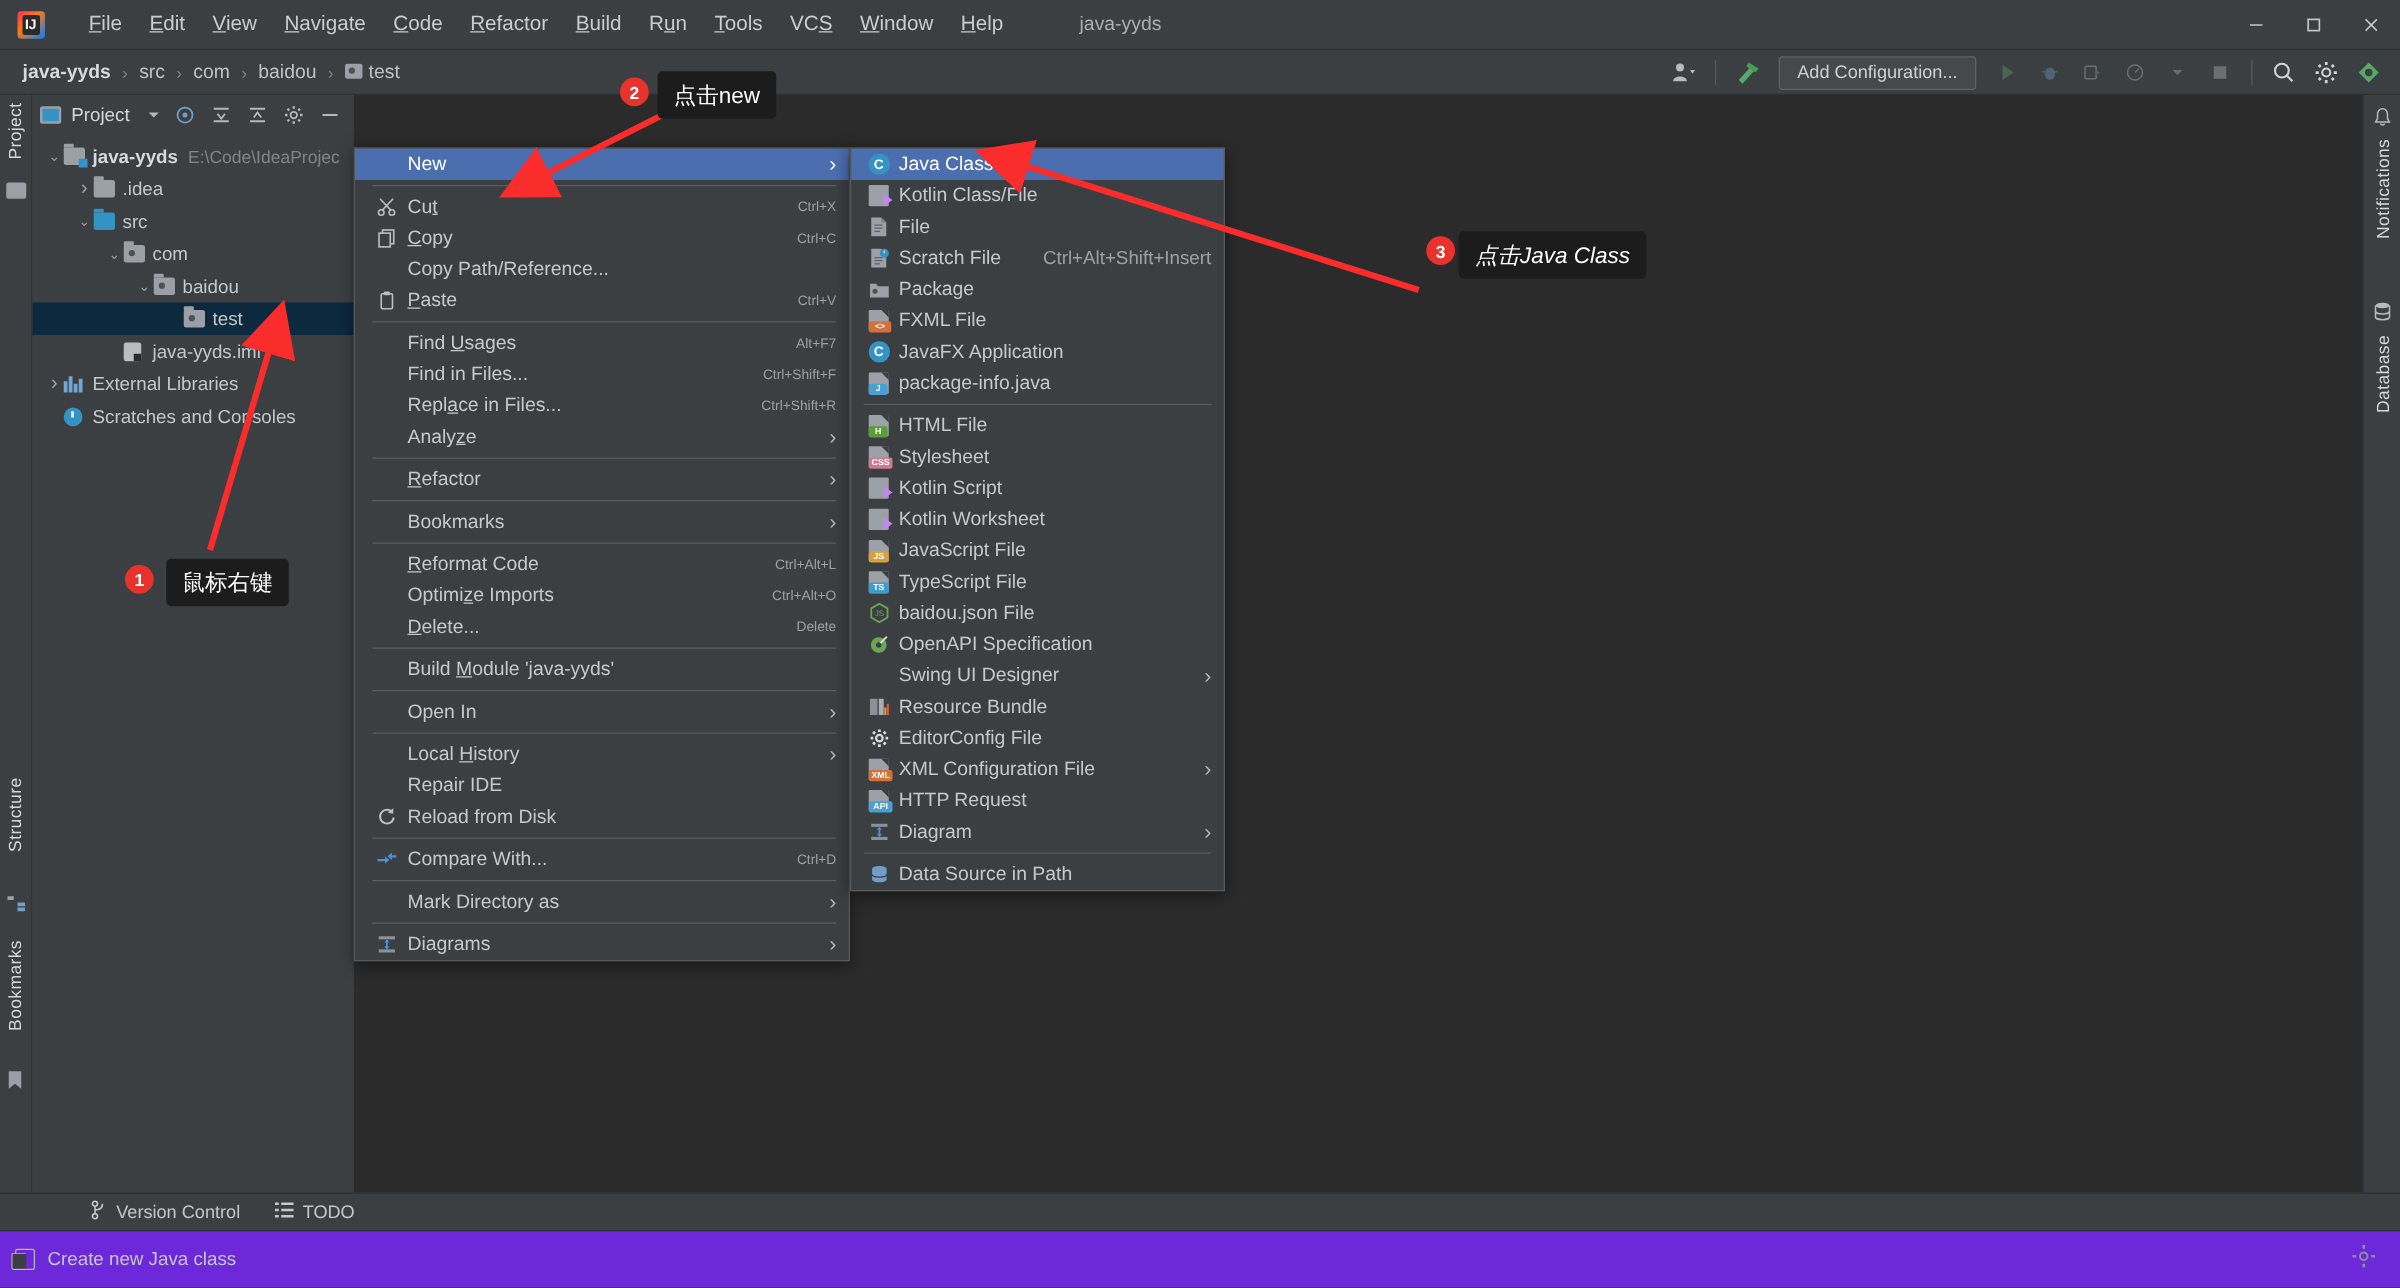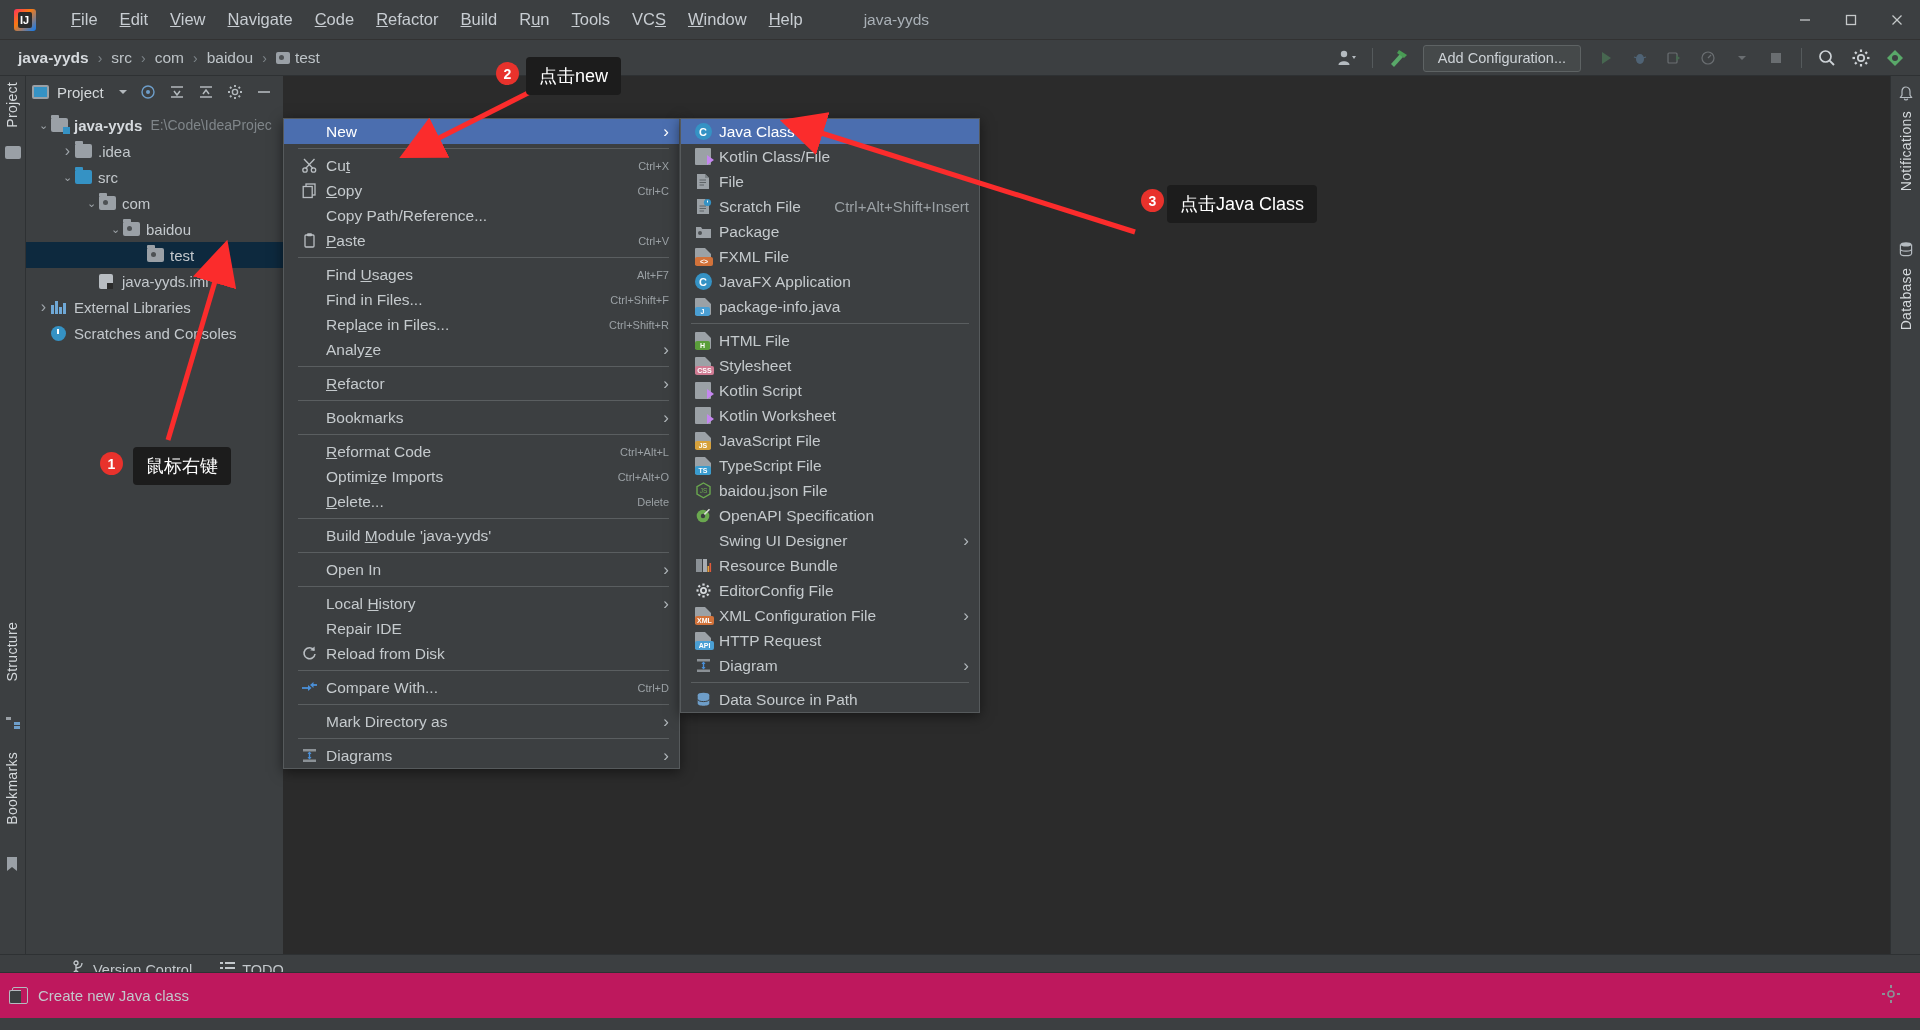--- a/index.html
+++ b/index.html
@@ -112,22 +112,22 @@
   
   .bottom-bar {
     position: absolute; left: 0; bottom: 46px; width: 1920px; height: 30px;
     background: #3c3f41; border-top: 1px solid #2e3133; display:flex; align-items:center;
   }
   .bb-item { display:flex; align-items:center; gap:7px; font-size:14.5px; color:#c3c8cc; margin-left: 28px;}
   .bb-item:first-child { margin-left: 72px; }
 
   
   .status-bar {
-    position: absolute; left: 0; bottom: 12px; width: 1920px; height: 46px;
-    background: #be185d; border-top: 1px solid #2e3133; display:flex; align-items:center;
+    position: absolute; left: 0; bottom: 0; width: 1920px; height: 46px;
+    background: #6d28d9; border-top: 1px solid #2e3133; display:flex; align-items:center;
   }
   .sb-text { font-size: 15px; color: #c3c8cc; margin-left: 10px; }
   .sb-left { display: flex; align-items: center; margin-left: 12px; }
   .sb-ico { width: 16px; height: 17px; border: 1.6px solid #b5bbc0; border-radius: 2px; position: relative;}
   .sb-ico::before { content:''; position:absolute; left:-4px; top:2px; width:11px; height:12px; border:1.6px solid #b5bbc0; border-right:none; border-radius:2px 0 0 2px; background:#3c3f41;}
 
   
   .ctx {
     position: absolute; left: 283px; top: 118px; width: 397px;
     background: #3c3f41; border: 1px solid #565a5c; box-shadow: 0 3px 12px rgba(0,0,0,.5);
@@ -923,16 +923,16 @@
 
     <line x1="1135" y1="232" x2="818" y2="132" stroke="#fb2c2c" stroke-width="5" marker-end="url(#ah)"></line>
   </svg>
 
   <div class="bubble" id="bub1" style="left:133px; top:447px;">鼠标右键</div>
   <div class="step-num" id="num1" style="left:100px; top:452px;">1</div>
 
   <div class="bubble" id="bub2" style="left:526px; top:57px;">点击new</div>
   <div class="step-num" id="num2" style="left:496px; top:62px;">2</div>
 
-  <div class="bubble" id="bub3" style="left:1167px; top:185px;">点击Java Class</div>
+  <div class="bubble" id="bub3" style="left:1167px; top:185px;font-style:italic;">点击Java Class</div>
   <div class="step-num" id="num3" style="left:1141px; top:189px;">3</div>
 
 </div>
 
 </body></html>

